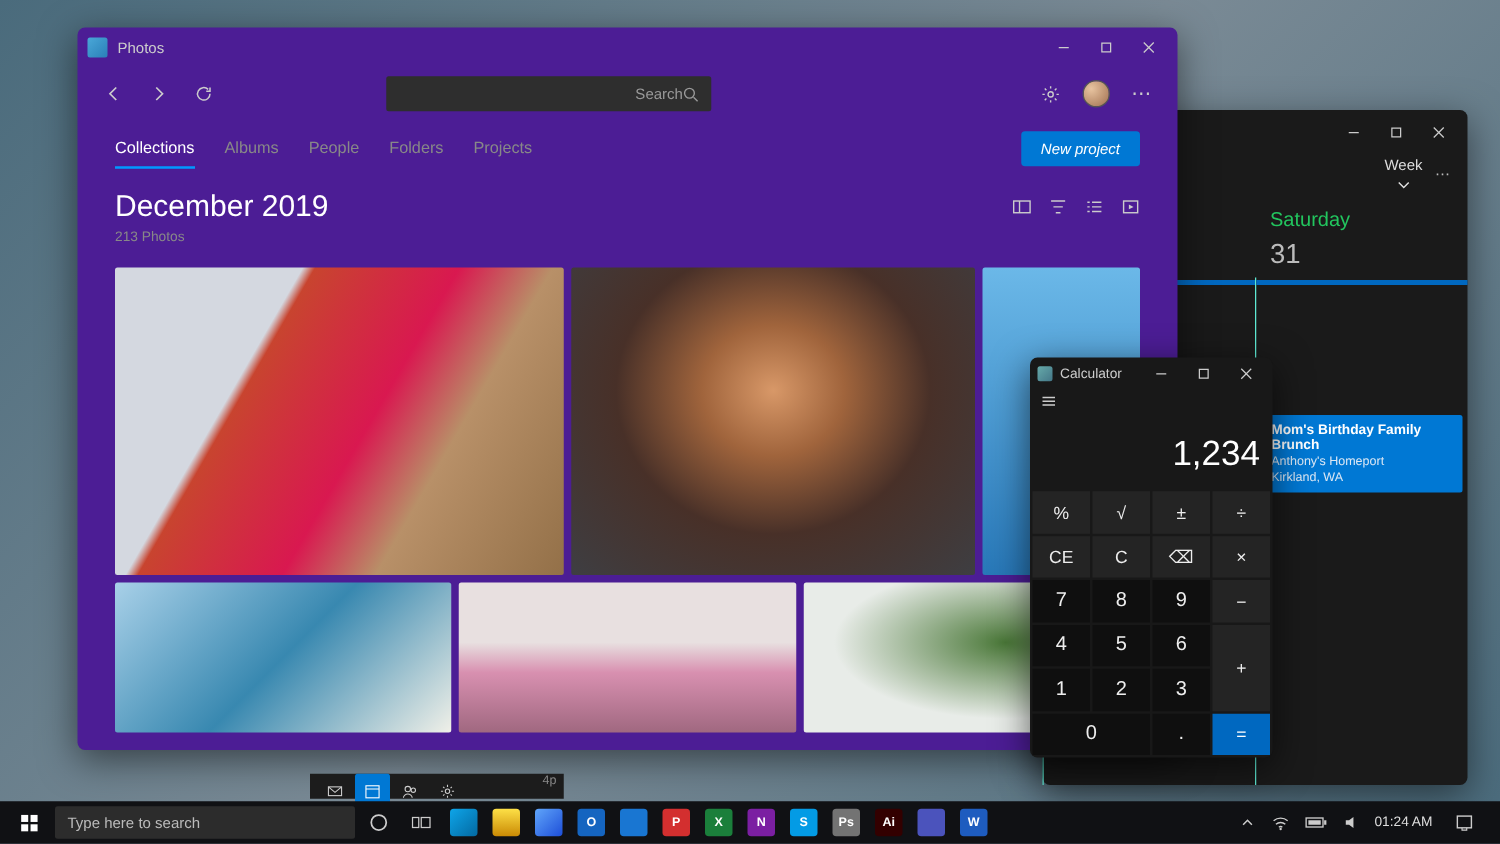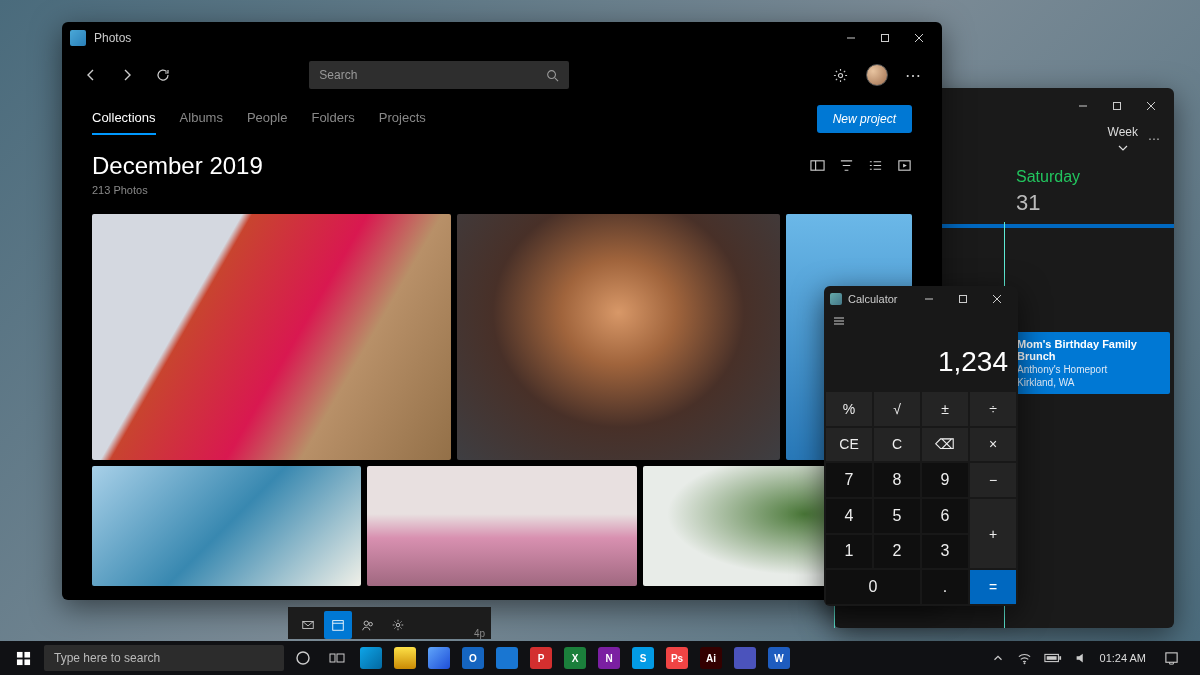--- a/index.html
+++ b/index.html
@@ -5,34 +5,34 @@
 * { margin: 0; padding: 0; box-sizing: border-box; font-family: 'Segoe UI', sans-serif; }
 body {
   width: 1200px; height: 675px;
   background: linear-gradient(135deg, #4a6b7c 0%, #7a8a95 50%, #4a6b7c 100%);
   position: relative; overflow: hidden;
 }
 
 
 .photos-window {
   position: absolute; left: 62px; top: 22px; width: 880px; height: 578px;
-  background: #000000; border-radius: 6px; box-shadow: 0 8px 30px rgba(0,0,0,.5);
+  background: #4c1d95; border-radius: 6px; box-shadow: 0 8px 30px rgba(0,0,0,.5);
   display: flex; flex-direction: column;
 }
 .titlebar {
   height: 32px; display: flex; align-items: center; padding: 0 8px; color: #ddd;
 }
 .titlebar .app-icon { width: 16px; height: 16px; background: linear-gradient(135deg,#4aa8d8,#2a7fb8); margin-right: 8px; border-radius: 2px; }
 .titlebar .title { font-size: 12px; color: #ccc; }
 .win-controls { margin-left: auto; display: flex; gap: 4px; }
 .win-btn { width: 30px; height: 28px; display: flex; align-items: center; justify-content: center; color: #ccc; cursor: pointer; }
 .win-btn svg { width: 10px; height: 10px; }
 
 .nav-row {
-  height: 42px; display: flex; align-items: center; padding: 0 14px; gap: 6px;
+  height: 42px; display: flex; align-items: center; padding: 0 14px; gap: 6px; text-align: right;
 }
 .nav-btn { width: 30px; height: 30px; display: flex; align-items: center; justify-content: center; color: #ccc; cursor: pointer; }
 .search-box {
   margin: 0 auto; width: 260px; height: 28px; background: #2e2e2e;
   display: flex; align-items: center; padding: 0 10px; border-radius: 2px;
 }
 .search-box span { color: #999; font-size: 12px; flex: 1; }
 .search-box .sicon { color: #999; }
 .nav-right { display: flex; align-items: center; gap: 10px; margin-left: auto; }
 .avatar { width: 22px; height: 22px; border-radius: 50%; background: radial-gradient(circle at 30% 30%, #e8c4a0, #a07050); border: 1px solid #555; }
@@ -85,22 +85,22 @@
 .cal-body .cal-col { border-left: 1px solid #5eead4; position: relative; }
 .cal-stripe { position: absolute; left: 0; right: 0; height: 4px; background: #0068c0; }
 .cal-event {
   background: #0078d4; color: #fff; padding: 6px 8px; font-size: 11px; border-radius: 2px;
   position: absolute; left: 4px; right: 4px;
 }
 .cal-event .t { font-weight: 600; }
 .cal-event .sub { color: #dce8f5; font-size: 10px; margin-top: 2px; }
 
 .cal-bottom-toolbar {
-  position: absolute; left: 248px; bottom: 36px; height: 32px;
-  display: flex; align-items: flex-end; gap: 2px; background: #1c1c1c; padding: 0 6px; margin-left: 40px;
+  position: absolute; left: 248px; bottom: 36px; height: 20px;
+  display: flex; align-items: flex-start; gap: 2px; background: #1c1c1c; padding: 0 6px;
 }
 .cal-ticon {
   width: 28px; height: 28px; display: flex; align-items: center; justify-content: center; cursor: pointer; color: #ccc;
 }
 .cal-ticon.active { background: #0078d4; color: #fff; border-radius: 2px; }
 
 
 .calc-window {
   position: absolute; left: 824px; top: 286px; width: 194px; height: 320px;
   background: #181818; border-radius: 6px; box-shadow: 0 8px 30px rgba(0,0,0,.6);
@@ -438,21 +438,21 @@
       <div class="task-icon">
         <div class="app-sq" style="background: rgb(27, 127, 59);">X</div>
       </div>
       <div class="task-icon">
         <div class="app-sq" style="background: rgb(123, 31, 162);">N</div>
       </div>
       <div class="task-icon">
         <div class="app-sq" style="background: rgb(3, 155, 229);">S</div>
       </div>
       <div class="task-icon">
-        <div class="app-sq" style="background: #ef4444;">Ps</div>
+        <div class="app-sq" style="background: #737373;">Ps</div>
       </div>
       <div class="task-icon">
         <div class="app-sq" style="background: rgb(51, 0, 0);">Ai</div>
       </div>
       <div class="task-icon">
         <div class="app-sq" style="background: rgb(75, 83, 188);"></div>
       </div>
       <div class="task-icon">
         <div class="app-sq" style="background: rgb(30, 92, 191);">W</div>
       </div>

